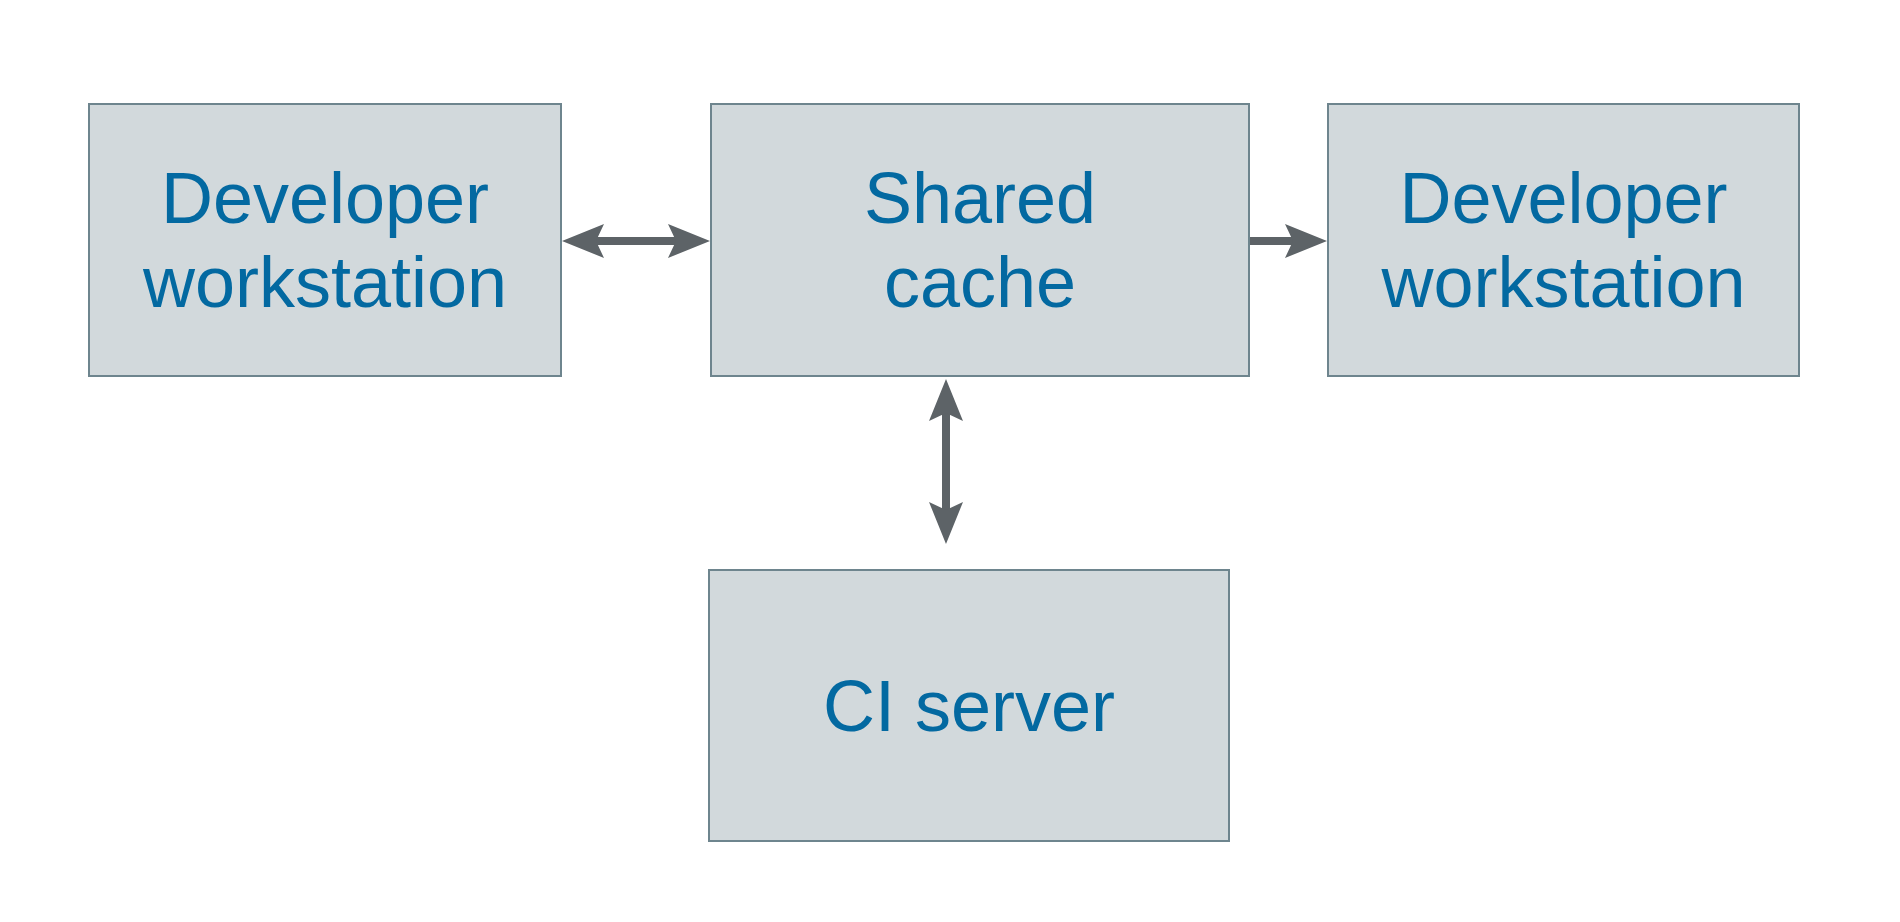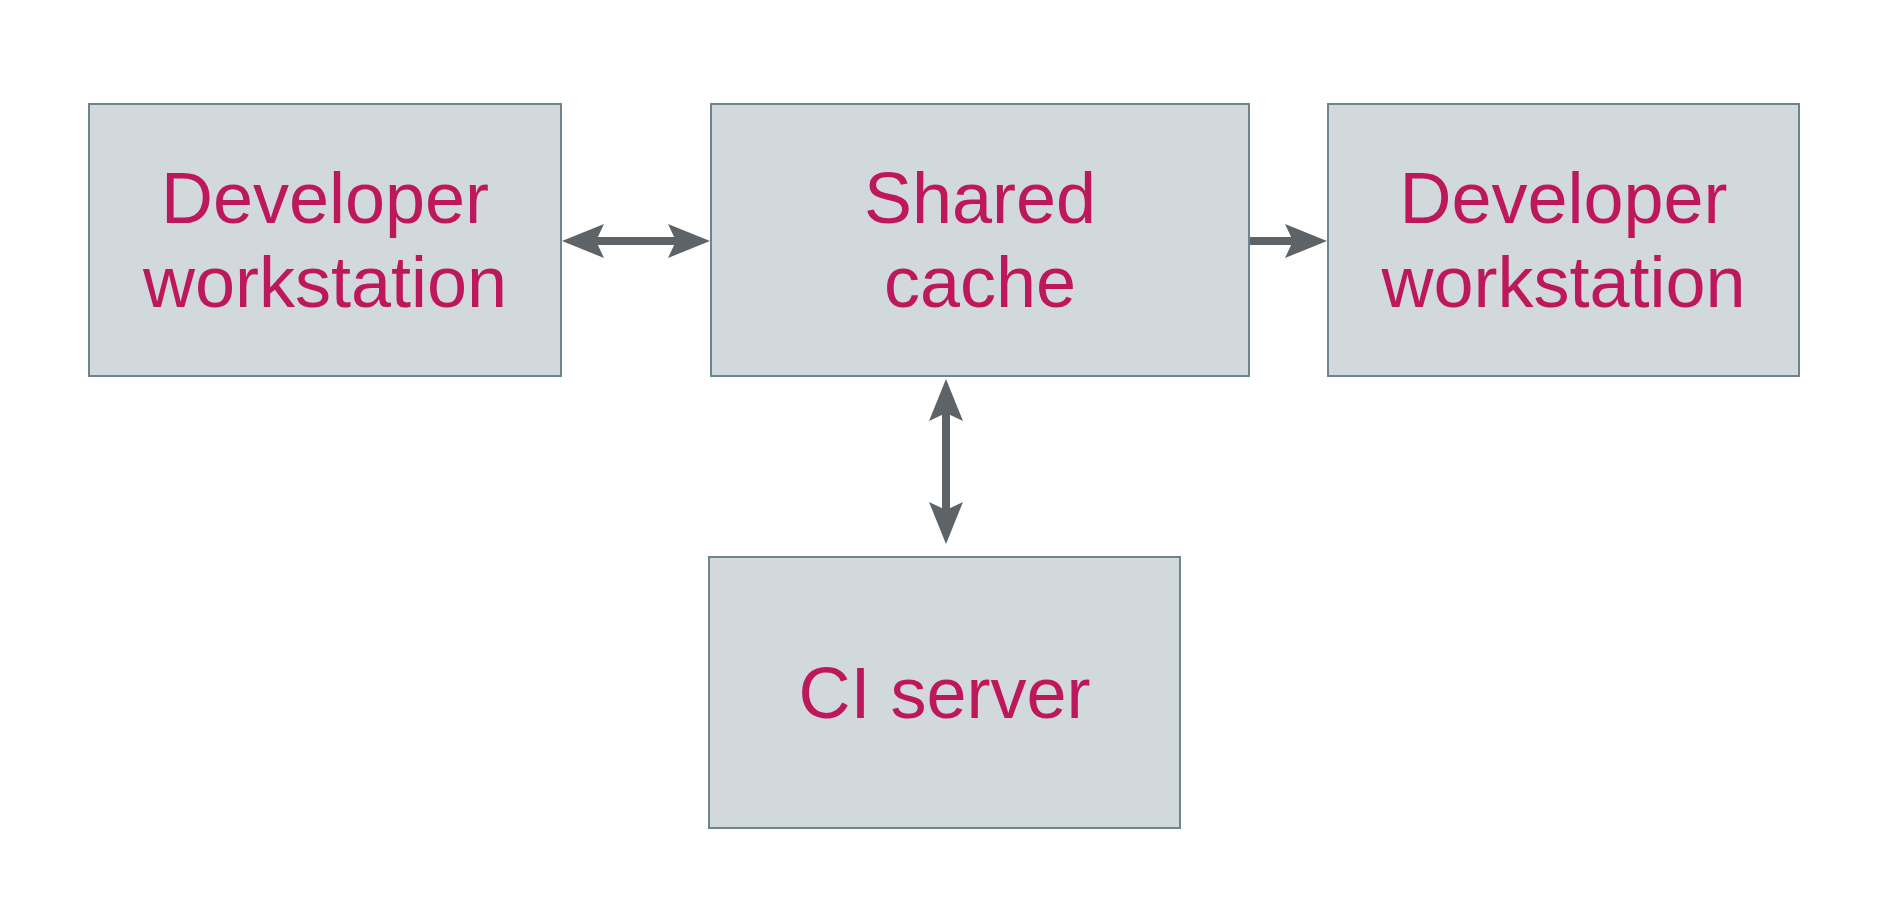--- a/index.html
+++ b/index.html
@@ -20,29 +20,29 @@
     background: #d2d9dc;
     border: 2px solid #6e858e;
     box-sizing: border-box;
     display: flex;
     align-items: center;
     justify-content: center;
   }
   .node-label {
     font-size: 72px;
     line-height: 84px;
-    color: #be185d;
+    color: #0369a1;
     text-align: center;
     white-space: pre-line;
     letter-spacing: 0px;
   }
   #node-dev-left   { left: 88px;   top: 103px; width: 474px; height: 274px; }
   #node-cache      { left: 710px;  top: 103px; width: 540px; height: 274px; }
   #node-dev-right  { left: 1327px; top: 103px; width: 473px; height: 274px; }
-  #node-ci         { left: 708px;  top: 556px; width: 473px; height: 273px; justify-content: center; }
+  #node-ci         { left: 708px;  top: 569px; width: 522px; height: 273px; justify-content: center; }
   .arrow-layer {
     position: absolute;
     left: 0; top: 0;
     width: 1900px;
     height: 922px;
     pointer-events: none;
   }
   .arrow-shaft {
     stroke: #5d6367;
     stroke-width: 8;

